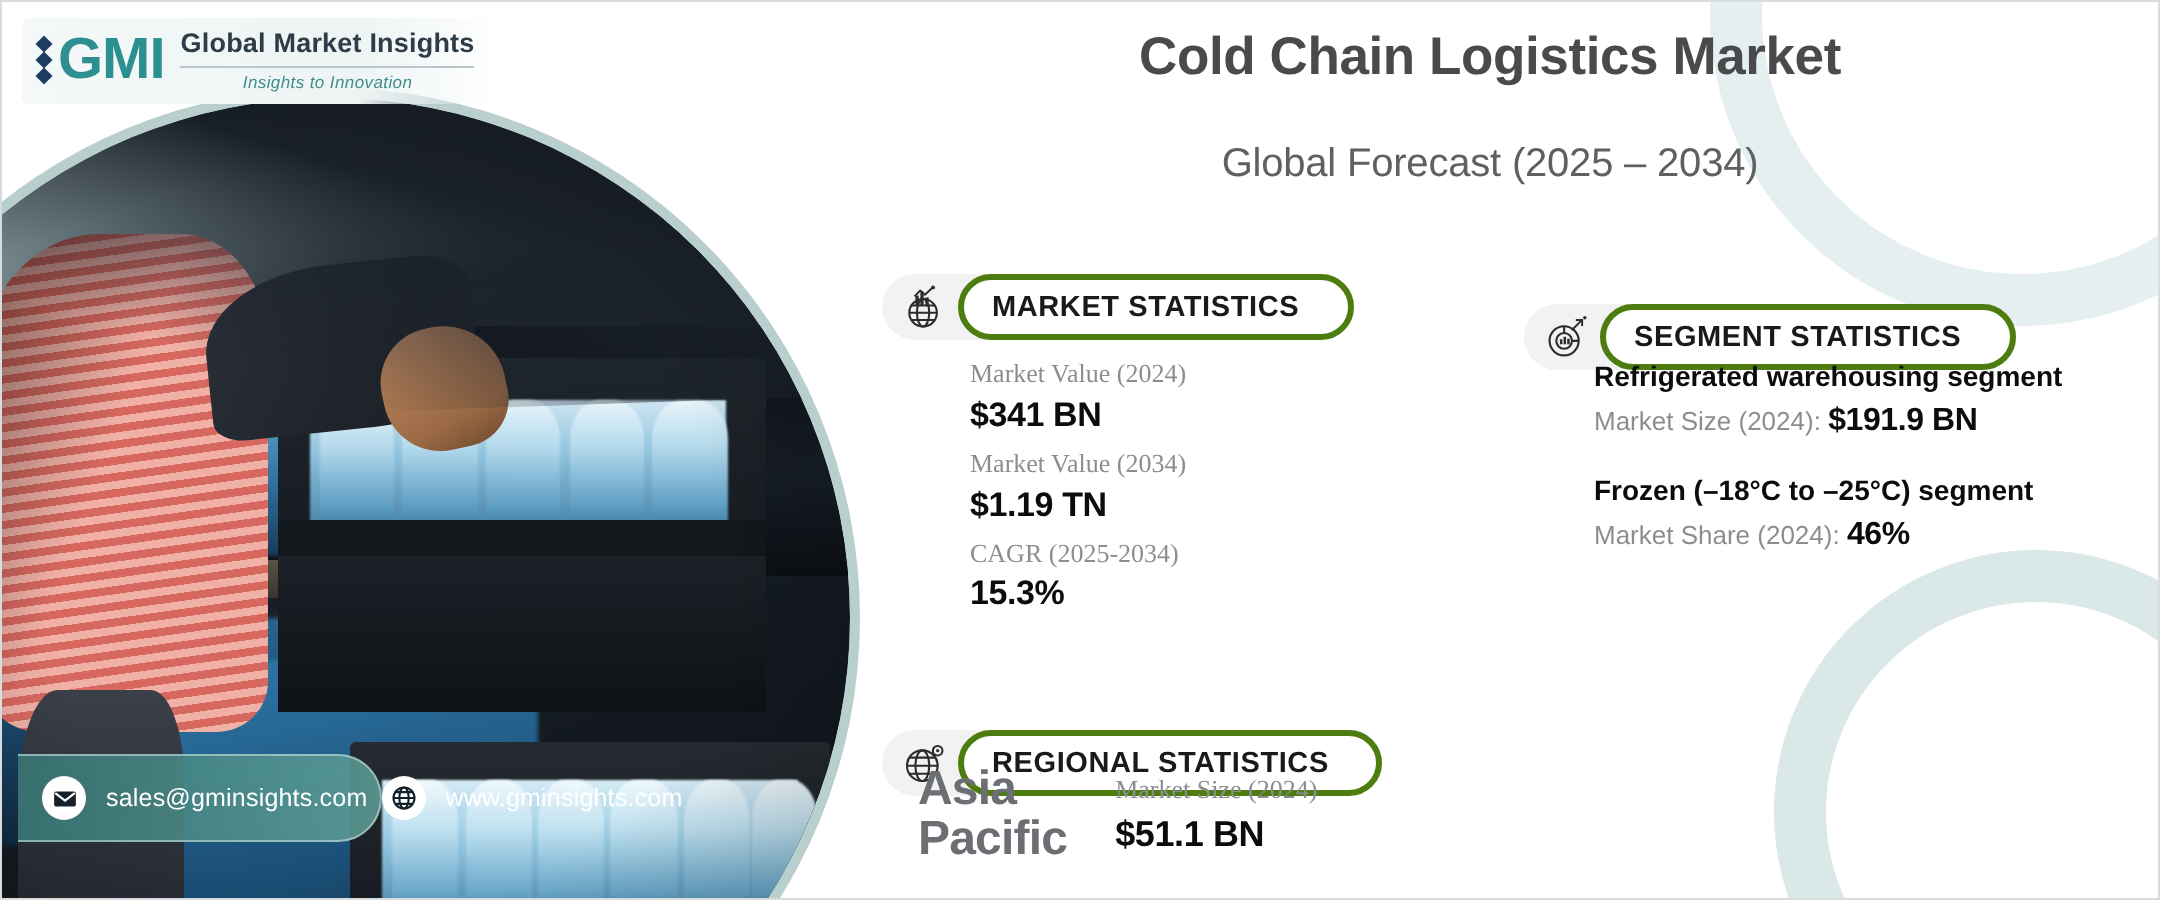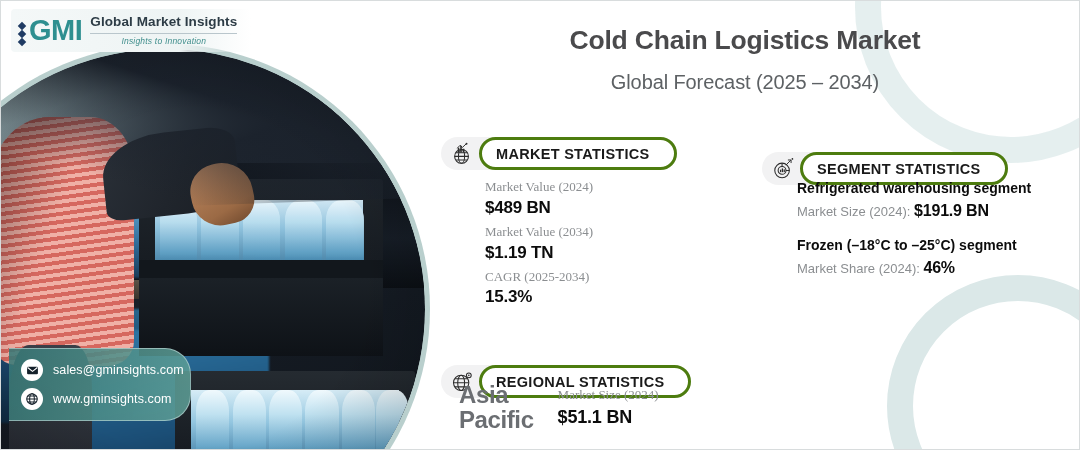--- a/index.html
+++ b/index.html
@@ -88,53 +88,53 @@
 
   
   #contact{
     position:absolute;left:8px;bottom:28px;
     width:182px;
     padding:10px 12px;
     border-radius:0 26px 26px 0;
     background:linear-gradient(100deg,rgba(56,120,118,.88) 0%,rgba(95,160,152,.86) 100%);
     border:1px solid rgba(210,232,229,.55);
     border-left:none;
-    display:flex;flex-direction:column;gap:7px;
+    display:flex;flex-direction:row;gap:7px;
     box-sizing:border-box;
   }
   .contact-row{display:flex;align-items:center;gap:10px;}
   .contact-ico{
     width:22px;height:22px;flex:0 0 22px;border-radius:50%;
     background:#ffffff;display:flex;align-items:center;justify-content:center;
     color:#14202a;
   }
   .contact-txt{color:#ffffff;font-size:12.5px;letter-spacing:.1px;white-space:nowrap;}
 
   
   #logo{
     position:absolute;left:10px;top:8px;
     display:flex;align-items:center;gap:8px;
     padding:6px 14px 6px 8px;
     background:linear-gradient(90deg,#f4f8f8 0%,#eef4f4 70%,rgba(238,244,244,0) 100%);
     border-radius:4px;
     z-index:6;
   }
-  #logo-mark{display:flex;align-items:flex-end;gap:1px;}
+  #logo-mark{display:flex;align-items:center;gap:1px;}
   .gmi-dia{width:6px;height:6px;background:#1f3b63;transform:rotate(45deg);margin:0 0;}
   #gmi-dias{display:flex;flex-direction:column;gap:2px;margin-right:3px;}
   #gmi-text{font-size:29px;font-weight:bold;color:#2e8f90;letter-spacing:-.5px;line-height:1;font-family:"Liberation Sans",sans-serif;}
   #logo-right{display:flex;flex-direction:column;justify-content:center;}
   #logo-name{font-size:13.5px;font-weight:bold;color:#2d3c46;letter-spacing:.1px;line-height:1.1;}
   #logo-rule{height:1px;background:#b9c6cc;margin:3px 0 2px;}
   #logo-tag{font-size:8.5px;font-style:italic;color:#3f8e8c;text-align:center;letter-spacing:.2px;}
 
   
   #content{position:absolute;left:406px;top:0;width:674px;height:450px;}
   #title{
-    position:absolute;left:8px;top:24px;width:660px;
+    position:absolute;left:8px;top:12px;width:660px;
     text-align:center;font-size:26.5px;font-weight:bold;color:#4a4a4c;letter-spacing:-.2px;
   }
   #subtitle{
     position:absolute;left:8px;top:70px;width:660px;
     text-align:center;font-size:20px;color:#5d6164;letter-spacing:-.1px;
   }
 
   .pill{
     position:absolute;
     display:inline-flex;align-items:stretch;
@@ -279,21 +279,21 @@
           <rect x="12.2" y="7" width="1.7" height="4" fill="#2c2c2c" stroke="none"></rect>
           <path d="M6.5 6.5 9.5 3.4 12 5.6 16 1.8" stroke="#2c2c2c" stroke-width="1"></path>
           <circle cx="16.2" cy="1.8" r="1" fill="#2c2c2c" stroke="none"></circle>
         </svg>
       </span>
       <span class="pill-label">MARKET STATISTICS</span>
     </div>
 
     <div id="market-stats">
       <div class="stat-label">Market Value (2024)</div>
-      <div class="stat-value">$489 BN</div>
+      <div class="stat-value">$341 BN</div>
       <div class="stat-label">Market Value (2034)</div>
       <div class="stat-value">$1.19 TN</div>
       <div class="stat-label">CAGR (2025-2034)</div>
       <div class="stat-value">15.3%</div>
     </div>
 
     <div class="pill" id="pill-segment">
       <span class="pill-ico">
         <svg width="23" height="23" viewBox="0 0 24 24" fill="none" stroke="#2c2c2c" stroke-width="1.1">
           <circle cx="10.5" cy="14" r="7.6"></circle>

